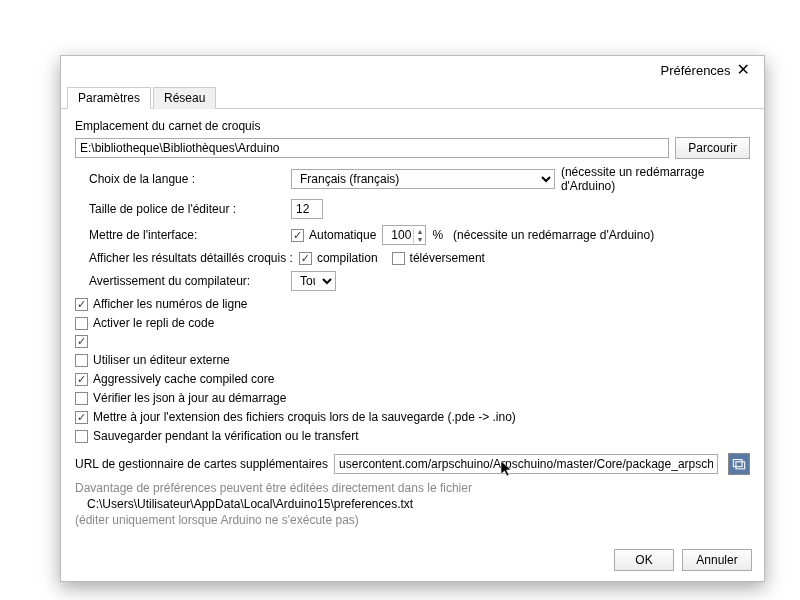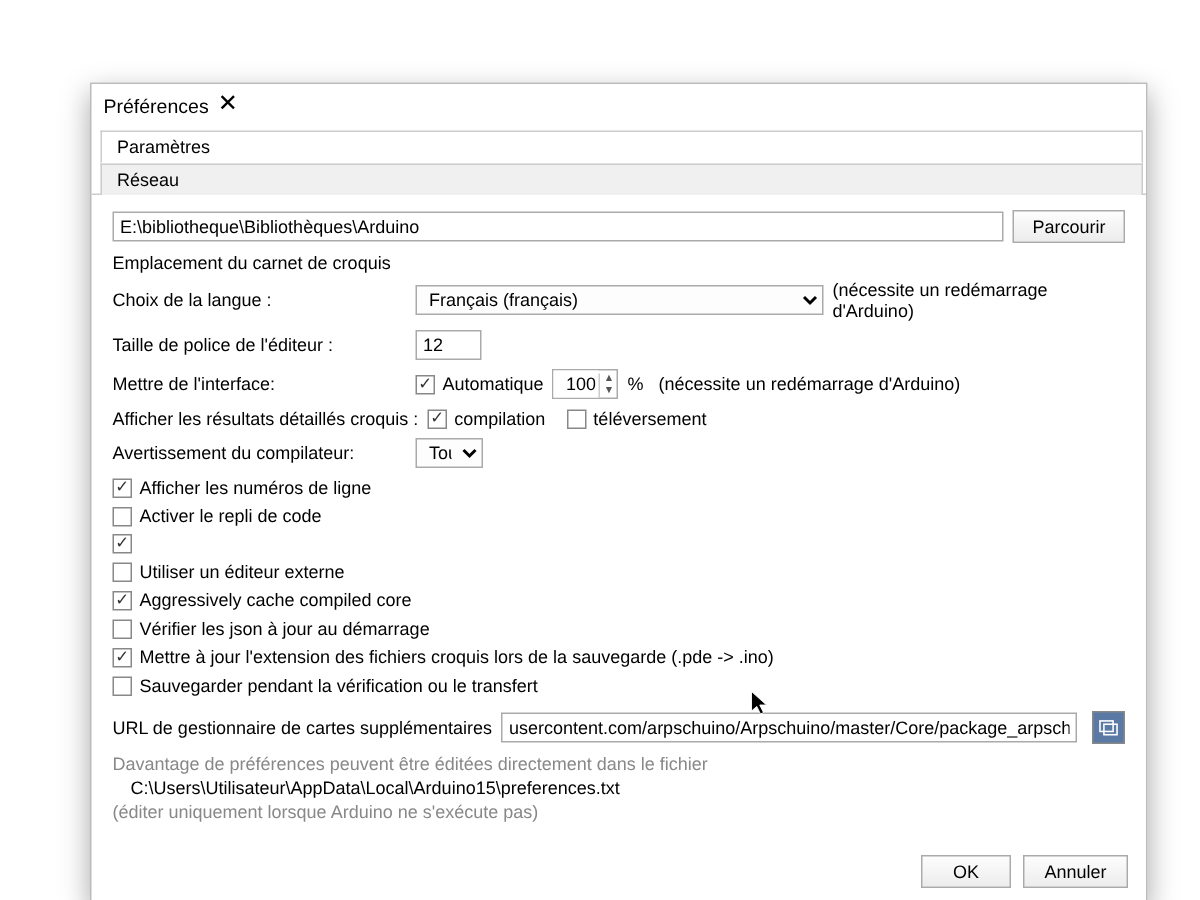--- a/index.html
+++ b/index.html
@@ -16,36 +16,35 @@
     position: absolute;
     left: 60px;
     top: 55px;
     width: 705px;
     background: #fff;
     border: 1px solid #bbb;
     box-shadow: 0 6px 18px rgba(0,0,0,0.35);
   }
   .titlebar {
     display: flex;
-    justify-content: flex-start;
+    justify-content: flex-end;
     align-items: center;
     padding: 4px 8px 6px 8px;
     font-size: 13px;
   }
   .close-x {
     font-size: 16px;
     line-height: 1;
     padding: 2px 6px;
     cursor: pointer;
   }
   .tabs {
     display: flex;
     border-bottom: 1px solid #ccc;
     padding-left: 6px;
-    flex-direction: column;
   }
   .tab {
     padding: 3px 10px;
     border: 1px solid #ccc;
     border-bottom: none;
     background: #f0f0f0;
     margin-right: 2px;
     position: relative;
     top: 1px;
     cursor: pointer;
@@ -57,21 +56,21 @@
   .body {
     padding: 10px 14px 14px 14px;
   }
   .row {
     display: flex;
     align-items: center;
     margin-bottom: 6px;
     gap: 6px;
   }
   .row.tight { margin-bottom: 4px; }
-  .label { min-width: 196px; }
+  .label { min-width: 196px; margin-left: 14px; }
   input[type=text].field {
     border: 1px solid #aaa;
     padding: 2px 4px;
     font-family: inherit;
     font-size: 12px;
     height: 20px;
     background:#fff;
   }
   .btn {
     border: 1px solid #aaa;
@@ -138,39 +137,39 @@
     <span class="close-x">✕</span>
   </div>
 
   <div class="tabs">
     <div class="tab active">Paramètres</div>
     <div class="tab">Réseau</div>
   </div>
 
   <div class="body">
 
+    <div class="row tight">
+      <span>Emplacement du carnet de croquis</span>
+    </div>
     <div class="row">
       <input type="text" class="field" style="flex: 1 1 0%;" value="E:\bibliotheque\Bibliothèques\Arduino">
       <button class="btn">Parcourir</button>
-    </div>
-    <div class="row tight">
-      <span>Emplacement du carnet de croquis</span>
     </div>
 
     <div class="row">
       <span class="label">Choix de la langue :</span>
       <select class="sel" style="width:280px">
         <option>Français (français)</option>
       </select>
       <span>(nécessite un redémarrage d'Arduino)</span>
     </div>
 
     <div class="row">
       <span class="label">Taille de police de l'éditeur :</span>
-      <input type="text" class="field" style="width: 44px;" value="12">
+      <input type="text" class="field" style="width: 32px;" value="12">
     </div>
 
     <div class="row">
       <span class="label">Mettre de l'interface:</span>
       <label class="cb">
         <span class="cbox">✓</span>
         <span>Automatique</span>
       </label>
       <span class="spinner">
         <input value="100" style="">

